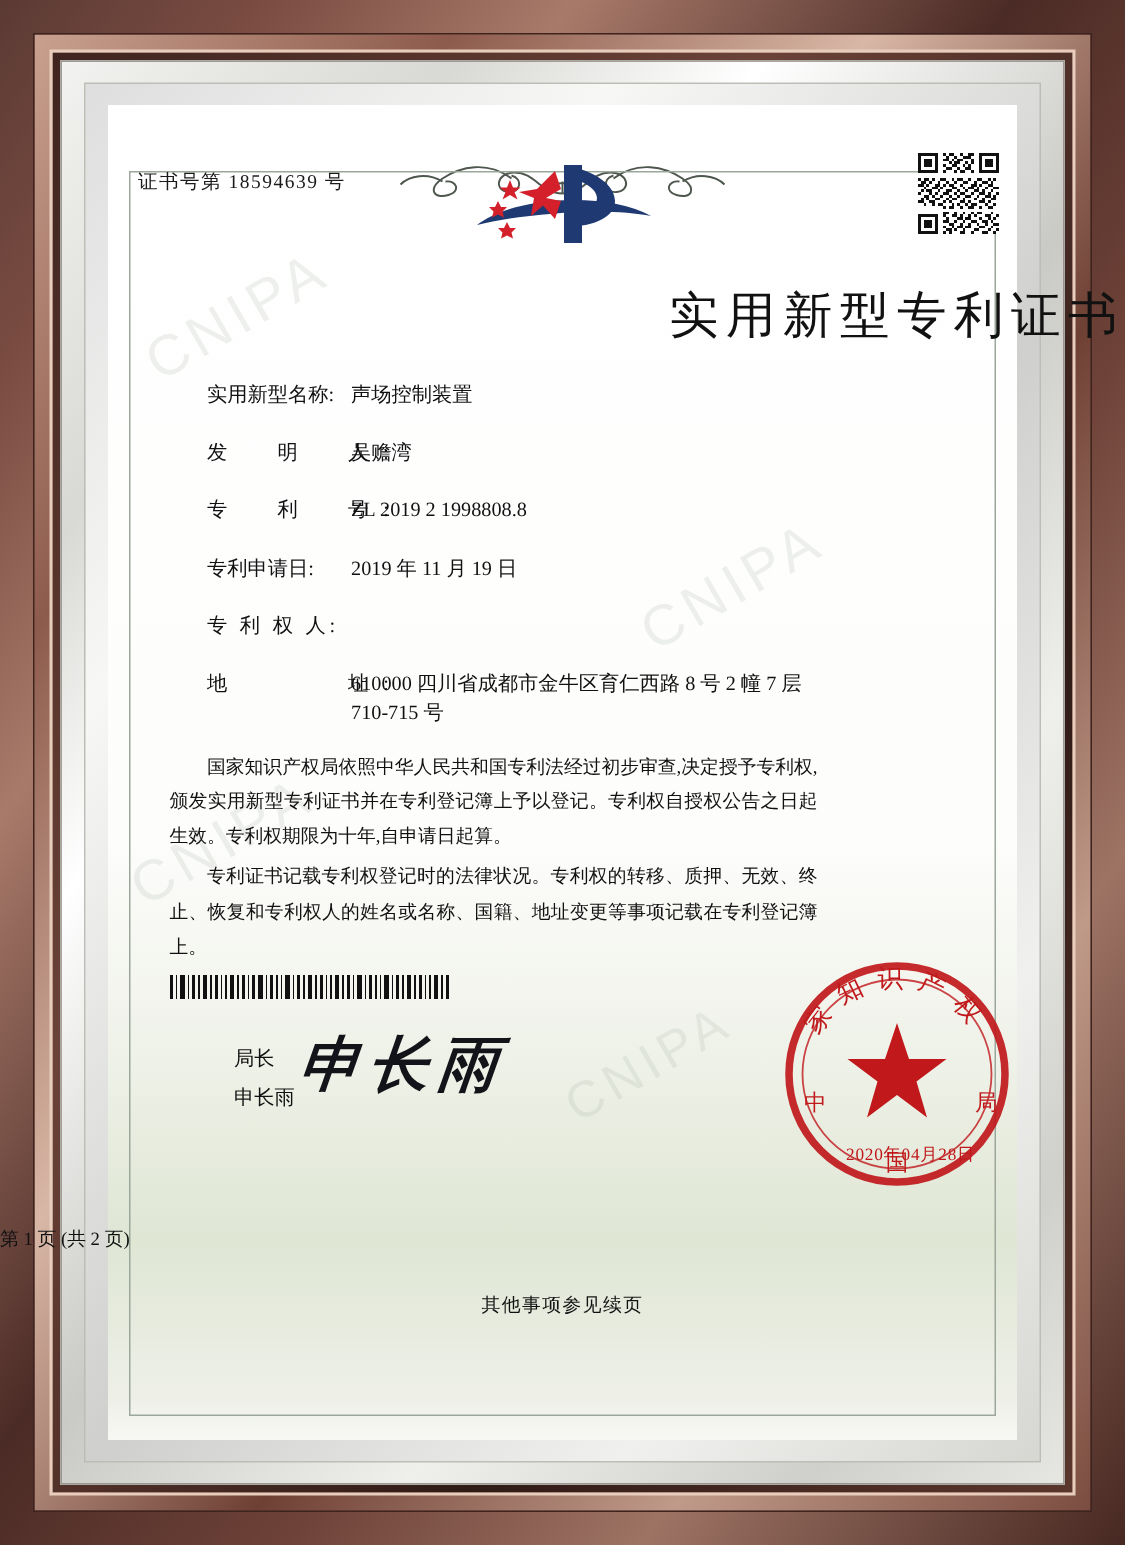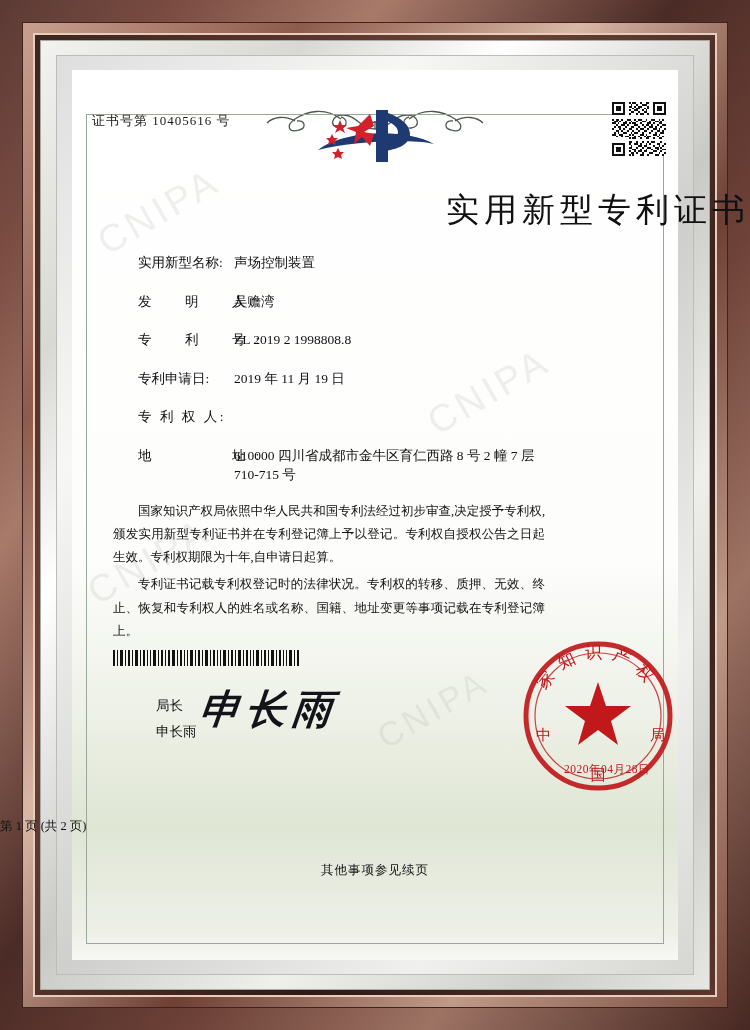--- a/index.html
+++ b/index.html
@@ -270,21 +270,21 @@
   </svg>
 
   <div class="paper-border"></div>
 
   <div class="wm wm1">CNIPA</div>
   <div class="wm wm2">CNIPA</div>
   <div class="wm wm3">CNIPA</div>
   <div class="wm wm4">CNIPA</div>
 </div>
 
-<div class="cert-no">证书号第 10405616 号</div>
+<div class="cert-no">证书号第 18594639 号</div>
 
 <svg class="logo" viewBox="0 0 130 72">
   <path d="M8 46 C34 26 96 24 124 40 C96 34 40 38 8 46 Z" fill="#1f3a73"></path>
   <path d="M66 6 L78 6 L78 58 L66 58 Z" fill="#1f3a73"></path>
   <path d="M66 6 C88 10 100 20 100 30 C100 40 88 46 72 47 L72 38 C82 37 88 33 88 28 C88 22 79 16 66 14 Z" fill="#1f3a73"></path>
   <path d="M60 10 L64 22 L54 28 L64 30 L60 42 L52 33 L44 40 L46 28 L36 24 L48 22 Z" fill="#d3202a"></path>
   <g fill="#d3202a">
     <polygon points="30,16 32,21 37,21 33,24 35,29 30,26 25,29 27,24 23,21 28,21"></polygon>
     <polygon points="22,30 24,34 28,34 25,37 26,41 22,39 18,41 19,37 16,34 20,34"></polygon>
     <polygon points="28,44 30,48 34,48 31,51 32,55 28,53 24,55 25,51 22,48 26,48"></polygon>

